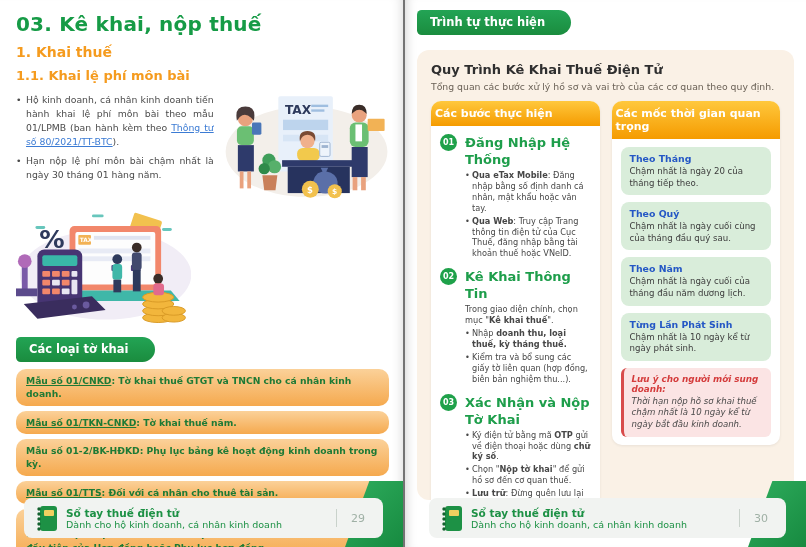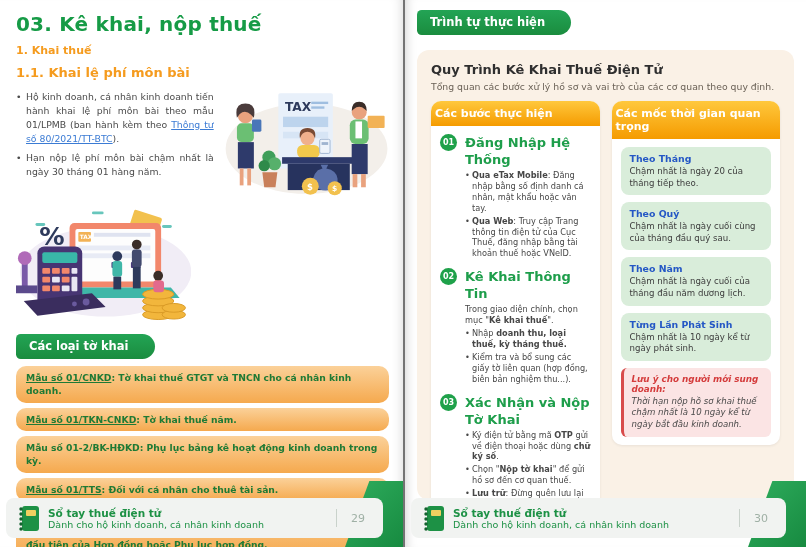--- a/index.html
+++ b/index.html
@@ -5,21 +5,21 @@
   * { margin:0; padding:0; box-sizing:border-box; }
   html,body { width:806px; height:547px; }
   body { font-family:"DejaVu Sans","Liberation Sans",sans-serif; background:#e9e9e9; }
   .spread { display:flex; width:806px; height:547px; background:#fff; }
   .page { position:relative; width:403px; height:547px; background:#fff; overflow:hidden; }
   .page-left { padding:8px 14px 0 16px; box-shadow:inset -10px 0 12px -10px rgba(0,0,0,.18); }
   .page-right { padding:0 12px; border-left:2px solid #737373; box-shadow:inset 10px 0 12px -10px rgba(0,0,0,.22); }
 
   h1.title { font-size:20px; font-weight:700; color:#169b46; margin:4px 0 8px; letter-spacing:.2px; }
   .orange-h { color:#f59b1e; font-weight:700; }
-  h2.orange-h { font-size:11px; margin:8px 0 4px; }
+  h2.orange-h { font-size:14px; margin:8px 0 4px; }
   h3.orange-h { font-size:13px; margin:8px 0 6px; }
 
   .row1 { display:flex; gap:6px; }
   .row1 .bullets { flex:0 0 53%; list-style:none; margin-top:4px; }
   .bullets li { position:relative; padding-left:10px; font-size:9.3px; line-height:1.5; color:#4b4b4b; text-align:justify; margin-bottom:5px; }
   .bullets li::before { content:"•"; position:absolute; left:0; top:0; color:#4b4b4b; }
   .illus1 { flex:1; height:116px; }
   .row2 { display:flex; gap:8px; margin-top:2px; }
   .illus2 { flex:0 0 47%; height:122px; }
   .row2 .col { flex:1; padding-top:6px; }
@@ -28,21 +28,21 @@
   .ribbon { display:inline-block; background:linear-gradient(180deg,#23a455,#1a8c3e); color:#fff; font-weight:700; font-size:11.5px; padding:5px 26px 6px 13px; border-radius:6px 16px 16px 6px; margin:8px 0 7px; }
 
   .bar { background:linear-gradient(180deg,#fbd199,#f5a94e); border-radius:10px; padding:5px 10px; margin-bottom:5px; font-size:9.2px; line-height:1.45; color:#1e7a35; font-weight:600; }
 
   .rich-link { text-decoration:underline; cursor:pointer; }
   .seg-b { font-weight:700; }
   .seg-u { text-decoration:underline; }
 
   
   .corner { position:absolute; right:0; bottom:0; width:58px; height:66px; background:linear-gradient(135deg,#2fae5e,#178a40); clip-path:polygon(42% 0,100% 0,100% 100%,0 100%); }
-  .footer { position:absolute; left:6px; right:20px; bottom:9px; height:40px; background:#f1f3f1; border-radius:8px; display:flex; align-items:center; padding:0 12px; gap:8px; z-index:2; }
+  .footer { position:absolute; left:24px; right:20px; bottom:9px; height:40px; background:#f1f3f1; border-radius:8px; display:flex; align-items:center; padding:0 12px; gap:8px; z-index:2; }
   .ft-title { font-size:10.5px; font-weight:700; color:#1d9145; }
   .ft-sub { font-size:9.5px; color:#1d9145; }
   .f-div { margin-left:auto; width:1px; height:18px; background:#c9d2cb; }
   .f-page { font-size:11px; color:#9fb0a5; padding:0 6px; }
 
   
   .ribbon.rp { margin-top:10px; }
   .sheet { background:#faf1e6; border-radius:12px; padding:12px 14px; margin-top:8px; height:450px; overflow:hidden; }
   .sheet-title { font-size:13px; font-weight:700; color:#2f2f2f; }
   .sheet-sub { font-size:9.3px; color:#6b6257; margin-top:4px; }

